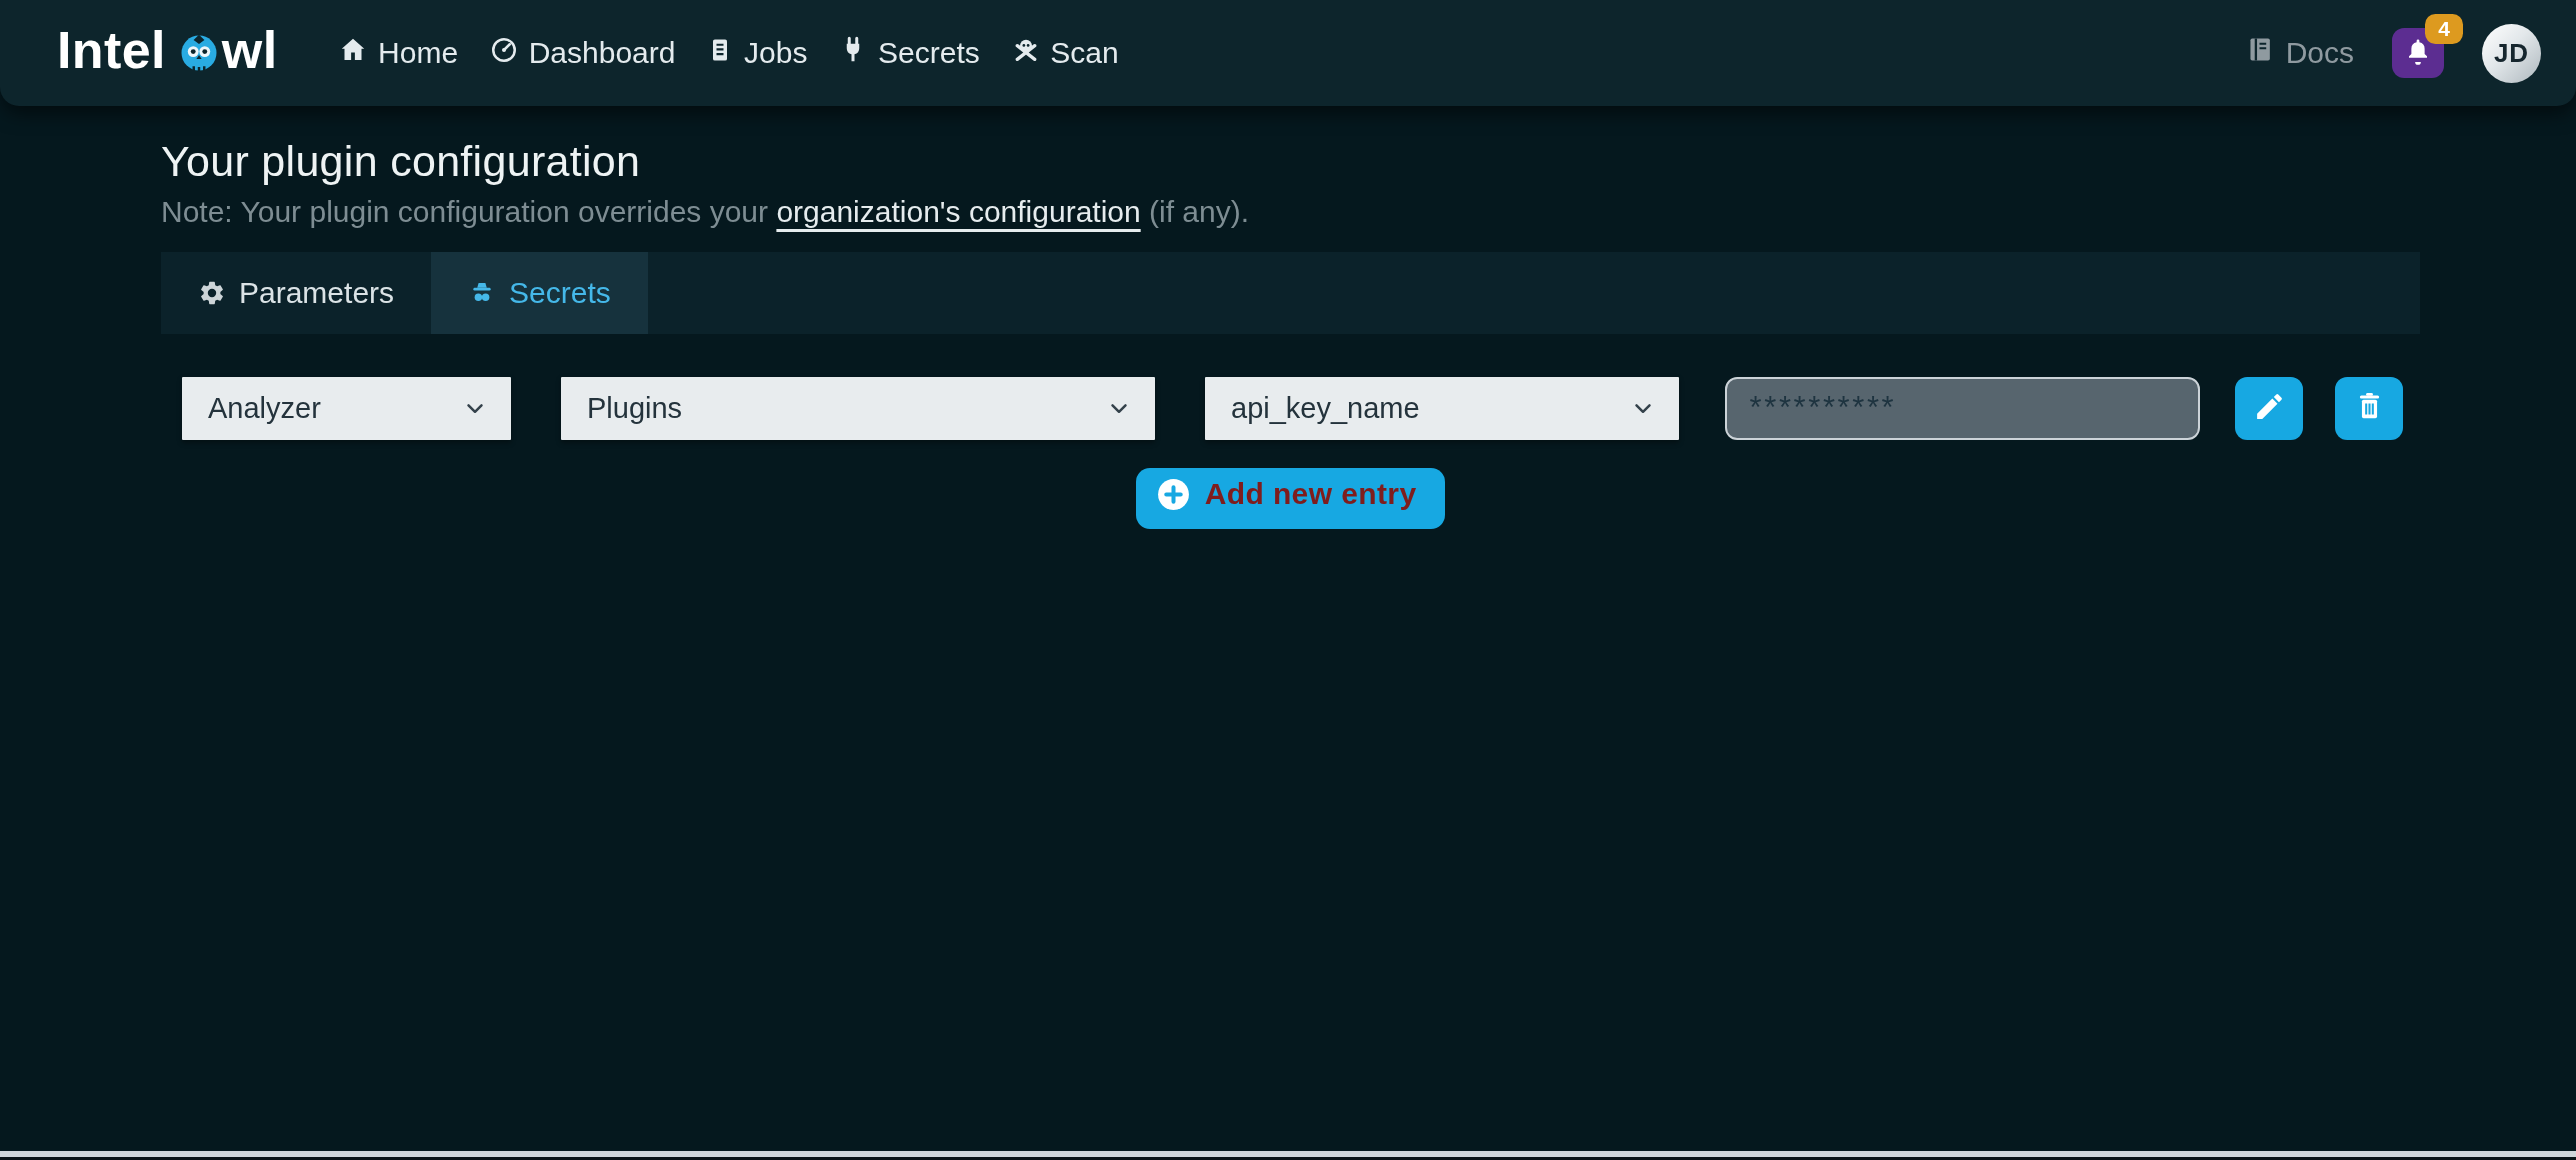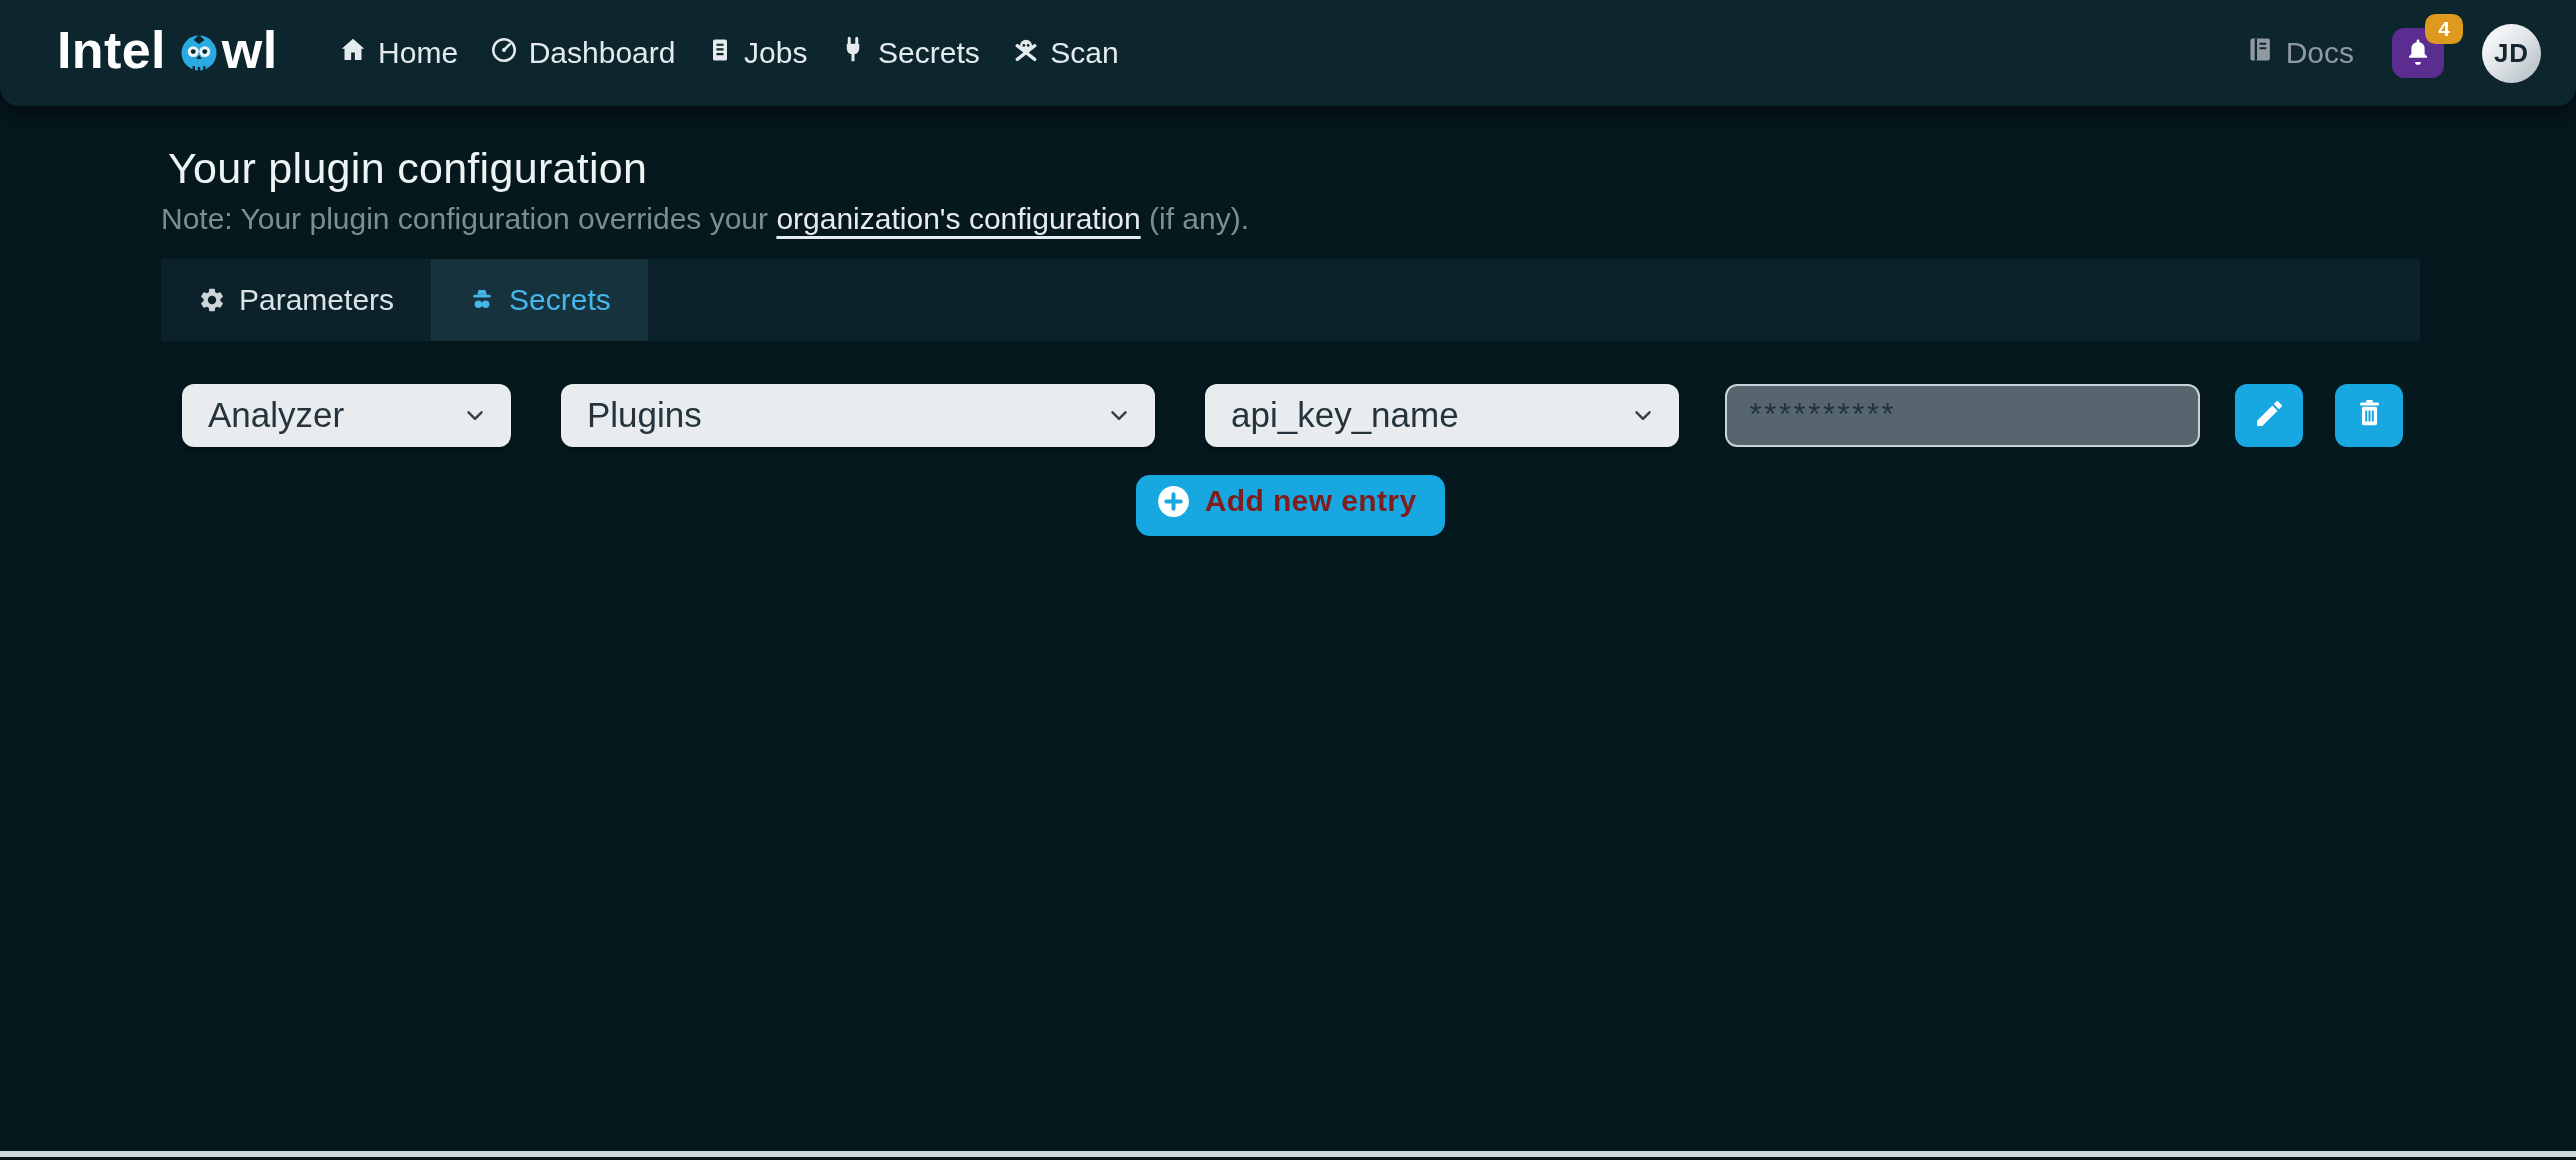--- a/index.html
+++ b/index.html
@@ -41,38 +41,38 @@
   .badge{position:absolute;top:-14px;right:-19px;min-width:38px;height:30px;border-radius:10.4px;
     background:var(--orange);color:#fff;font-size:21px;font-weight:700;
     display:flex;align-items:center;justify-content:center;padding:0 8.7px;}
   .avatar{width:59px;height:59px;border-radius:50%;
     background:linear-gradient(135deg,#ffffff 0%,#e2e7ea 45%,#aeb8be 100%);
     color:#16262e;font-size:26px;font-weight:700;display:flex;align-items:center;justify-content:center;
     cursor:pointer;letter-spacing:0.9px;}
 
   
   main{padding:31px 156px 0 161px;}
-  .page-title{margin:7px;color:#eef3f4;font-size:43px;font-weight:500;letter-spacing:0.3px;}
+  .page-title{margin:0;color:#eef3f4;font-size:43px;font-weight:500;letter-spacing:0.3px;}
   .note{margin:9px 0 0;color:var(--muted);font-size:30px;}
   .note a{color:#e6ecee;text-decoration:underline;text-underline-offset:7px;
     text-decoration-thickness:2.6px;cursor:pointer;}
 
   
   .tabs{margin-top:22.6px;display:flex;background:var(--strip-bg);height:82px;}
   .tab{display:flex;align-items:center;gap:13px;padding:0 37px;font-size:30px;
     color:#dbe3e6;cursor:pointer;}
   .tab .tab-icon{display:flex;color:#cdd5d8;}
   .tab.active{background:var(--tab-active-bg);color:var(--accent-text);}
   .tab.active .tab-icon{color:var(--accent-text);}
 
   
   .config-row{margin:43px 0 0 21px;display:flex;align-items:center;height:63px;}
-  .select{height:63px;background:var(--select-bg);border-radius:12px;
+  .select{height:63px;background:var(--select-bg);border-radius:1px;
     display:flex;align-items:center;justify-content:space-between;
-    padding:0 22.6px 0 26px;font-size:35px;color:var(--select-text);cursor:pointer;
+    padding:0 22.6px 0 26px;font-size:29px;color:var(--select-text);cursor:pointer;
     box-shadow:0 2.6px 5.2px rgba(0,0,0,.35);}
   .select .chev{display:flex;color:#34424b;}
   .sel-type{width:329px;margin-right:50px;}
   .sel-plugin{width:594px;margin-right:50px;}
   .sel-attr{width:474px;margin-right:46px;}
   .secret-input{width:475px;height:63px;margin-right:35px;background:#57656e;
     border:2.6px solid #ccd3d8;border-radius:12.2px;color:#1e3440;font-size:31px;
     padding:0 22.6px;letter-spacing:2.6px;font-family:"Liberation Sans",sans-serif;outline:none;}
   .icon-btn{width:68px;height:63px;border:none;border-radius:12.2px;background:var(--accent);
     display:flex;align-items:center;justify-content:center;cursor:pointer;}

